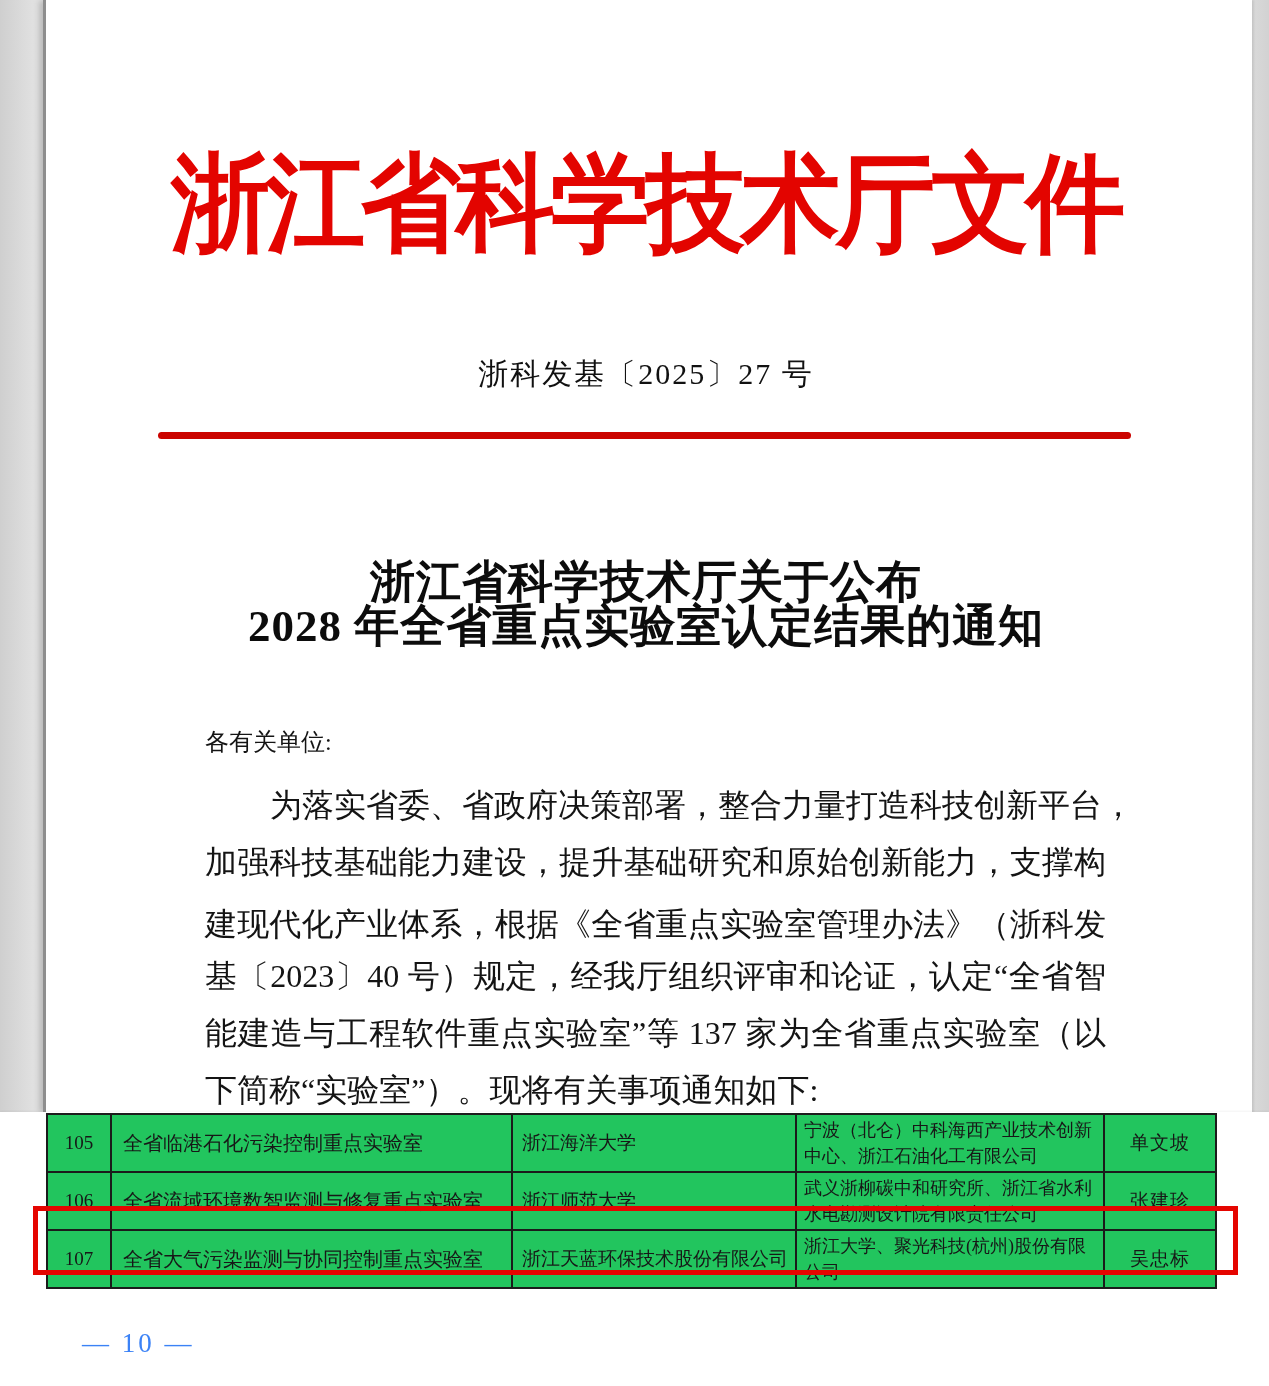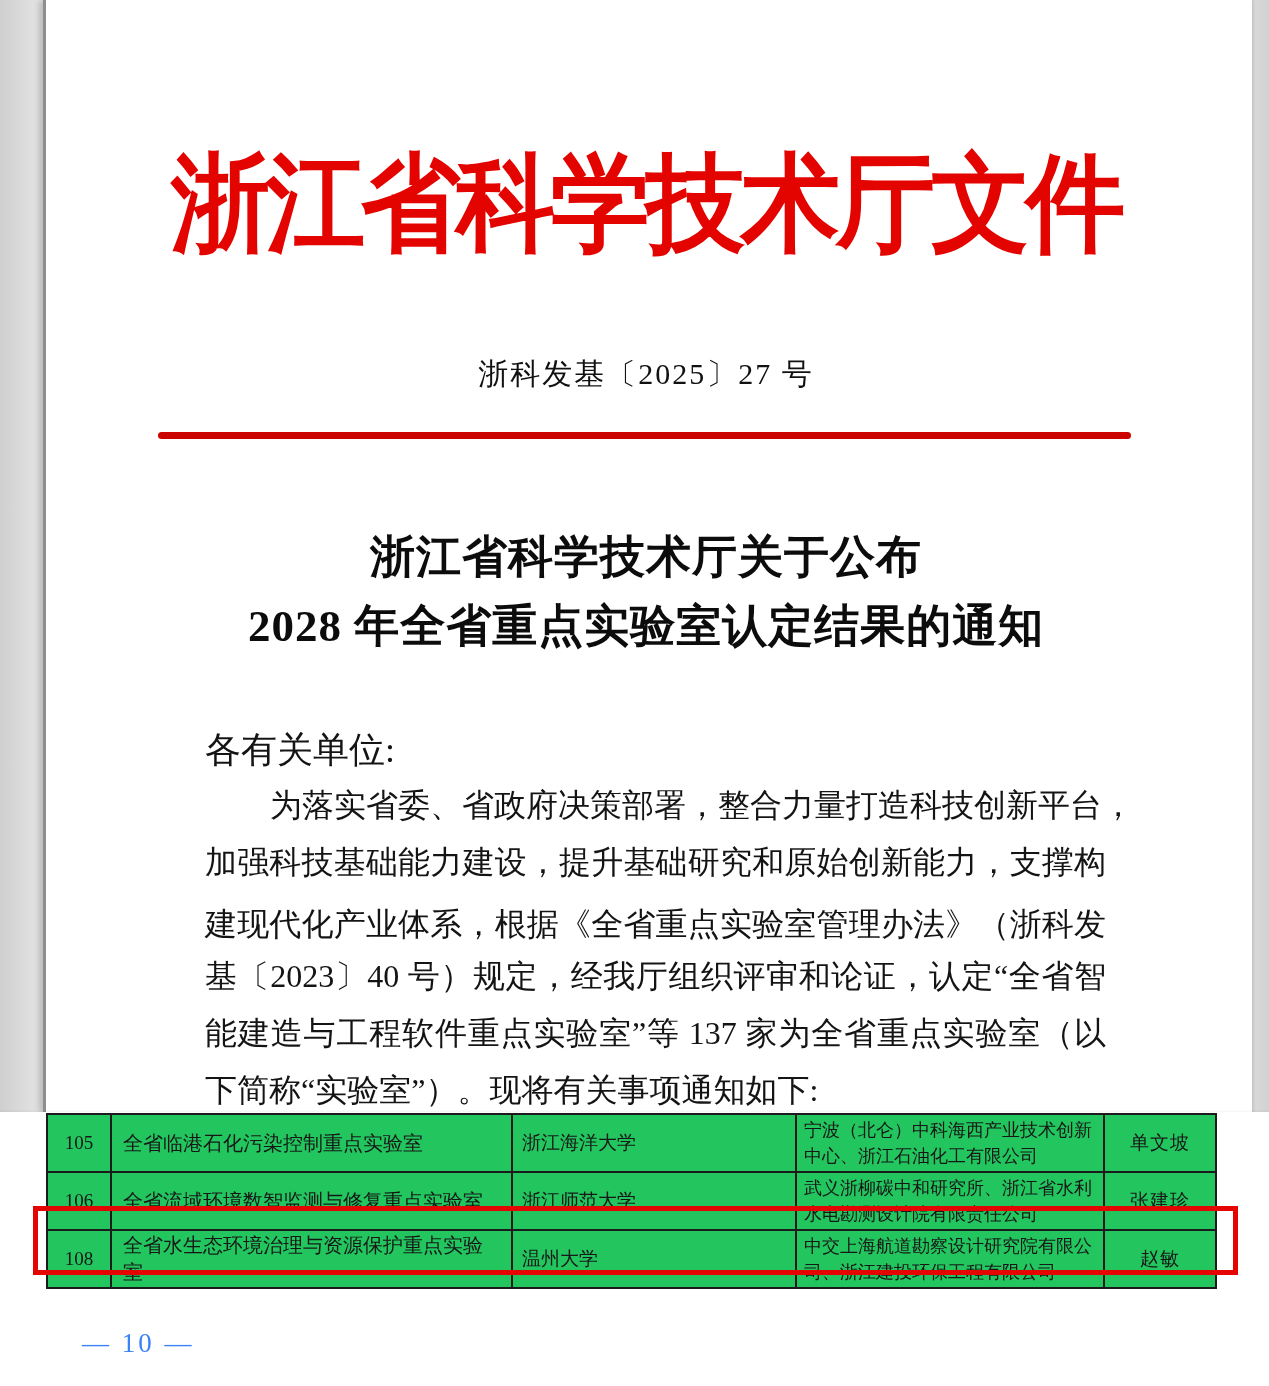--- a/index.html
+++ b/index.html
@@ -42,25 +42,25 @@
     position: absolute; left: 158px; top: 432px; width: 973px; height: 7px;
     background: #cb0400; border-radius: 4px;
   }
   .notice-title {
     position: absolute; left: 43px; width: 1206px;
     text-align: center;
     font-size: 45px; font-weight: bold; color: #0c0c0c;
     letter-spacing: 1px;
     white-space: nowrap;
   }
-  .notice-line1 { top: 527px; font-family: Liberation Mono, monospace; }
+  .notice-line1 { top: 552px; font-family: Liberation Mono, monospace; }
   .notice-line2 { top: 596px; }
   .salutation {
     position: absolute; left: 205px; top: 726px;
-    font-size: 36px; color: #141414;
+    font-size: 24px; color: #141414;
   }
   .body-line {
     position: absolute; left: 205px; width: 901px; height: 46px;
     font-size: 32px; color: #141414;
     text-align: justify; text-align-last: justify;
     white-space: nowrap;
   }
   .body-line.first { text-indent: 65px; }
   .body-line.last { text-align-last: left; }
   .bl0 { top: 784px; } .bl1 { top: 841px; } .bl2 { top: 878px; margin-top: 25px; }
@@ -135,25 +135,25 @@
       <td class="cell-partners">宁波（北仑）中科海西产业技术创新中心、浙江石油化工有限公司</td>
       <td class="cell-director">单文坡</td>
     </tr>
     <tr class="row-b">
       <td class="cell-no">106</td>
       <td class="cell-lab">全省流域环境数智监测与修复重点实验室</td>
       <td class="cell-host">浙江师范大学</td>
       <td class="cell-partners">武义浙柳碳中和研究所、浙江省水利水电勘测设计院有限责任公司</td>
       <td class="cell-director">张建珍</td>
     </tr>
-    <tr class="row-d">
-      <td class="cell-no">108</td>
-      <td class="cell-lab">全省水生态环境治理与资源保护重点实验室</td>
-      <td class="cell-host">温州大学</td>
-      <td class="cell-partners">中交上海航道勘察设计研究院有限公司、浙江建投环保工程有限公司</td>
-      <td class="cell-director">赵敏</td>
+    <tr class="row-c">
+      <td class="cell-no">107</td>
+      <td class="cell-lab">全省大气污染监测与协同控制重点实验室</td>
+      <td class="cell-host">浙江天蓝环保技术股份有限公司</td>
+      <td class="cell-partners">浙江大学、聚光科技(杭州)股份有限公司</td>
+      <td class="cell-director">吴忠标</td>
     </tr>
   </tbody>
 </table>
 
 <div class="highlight-box"></div>
 
 <div class="page-number">— 10 —</div>
 
 </body></html>

